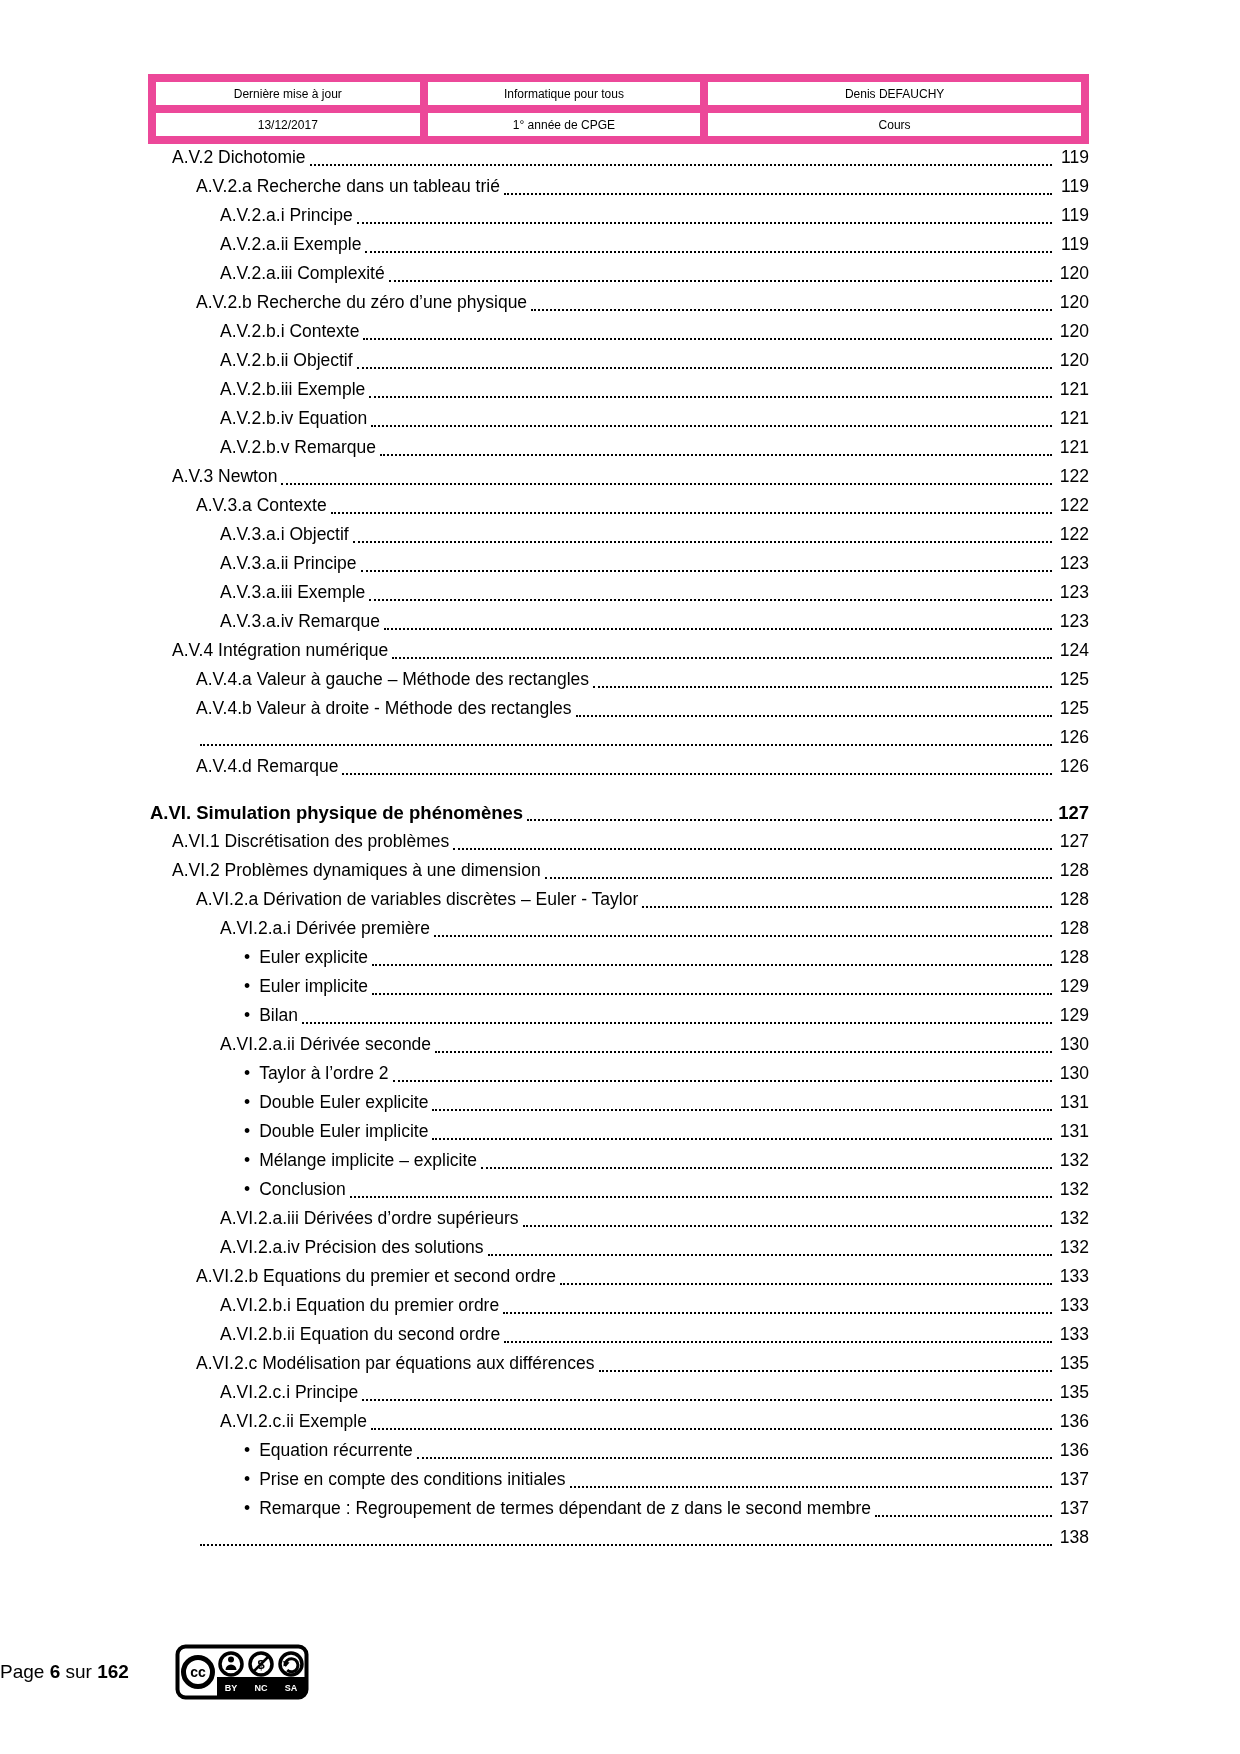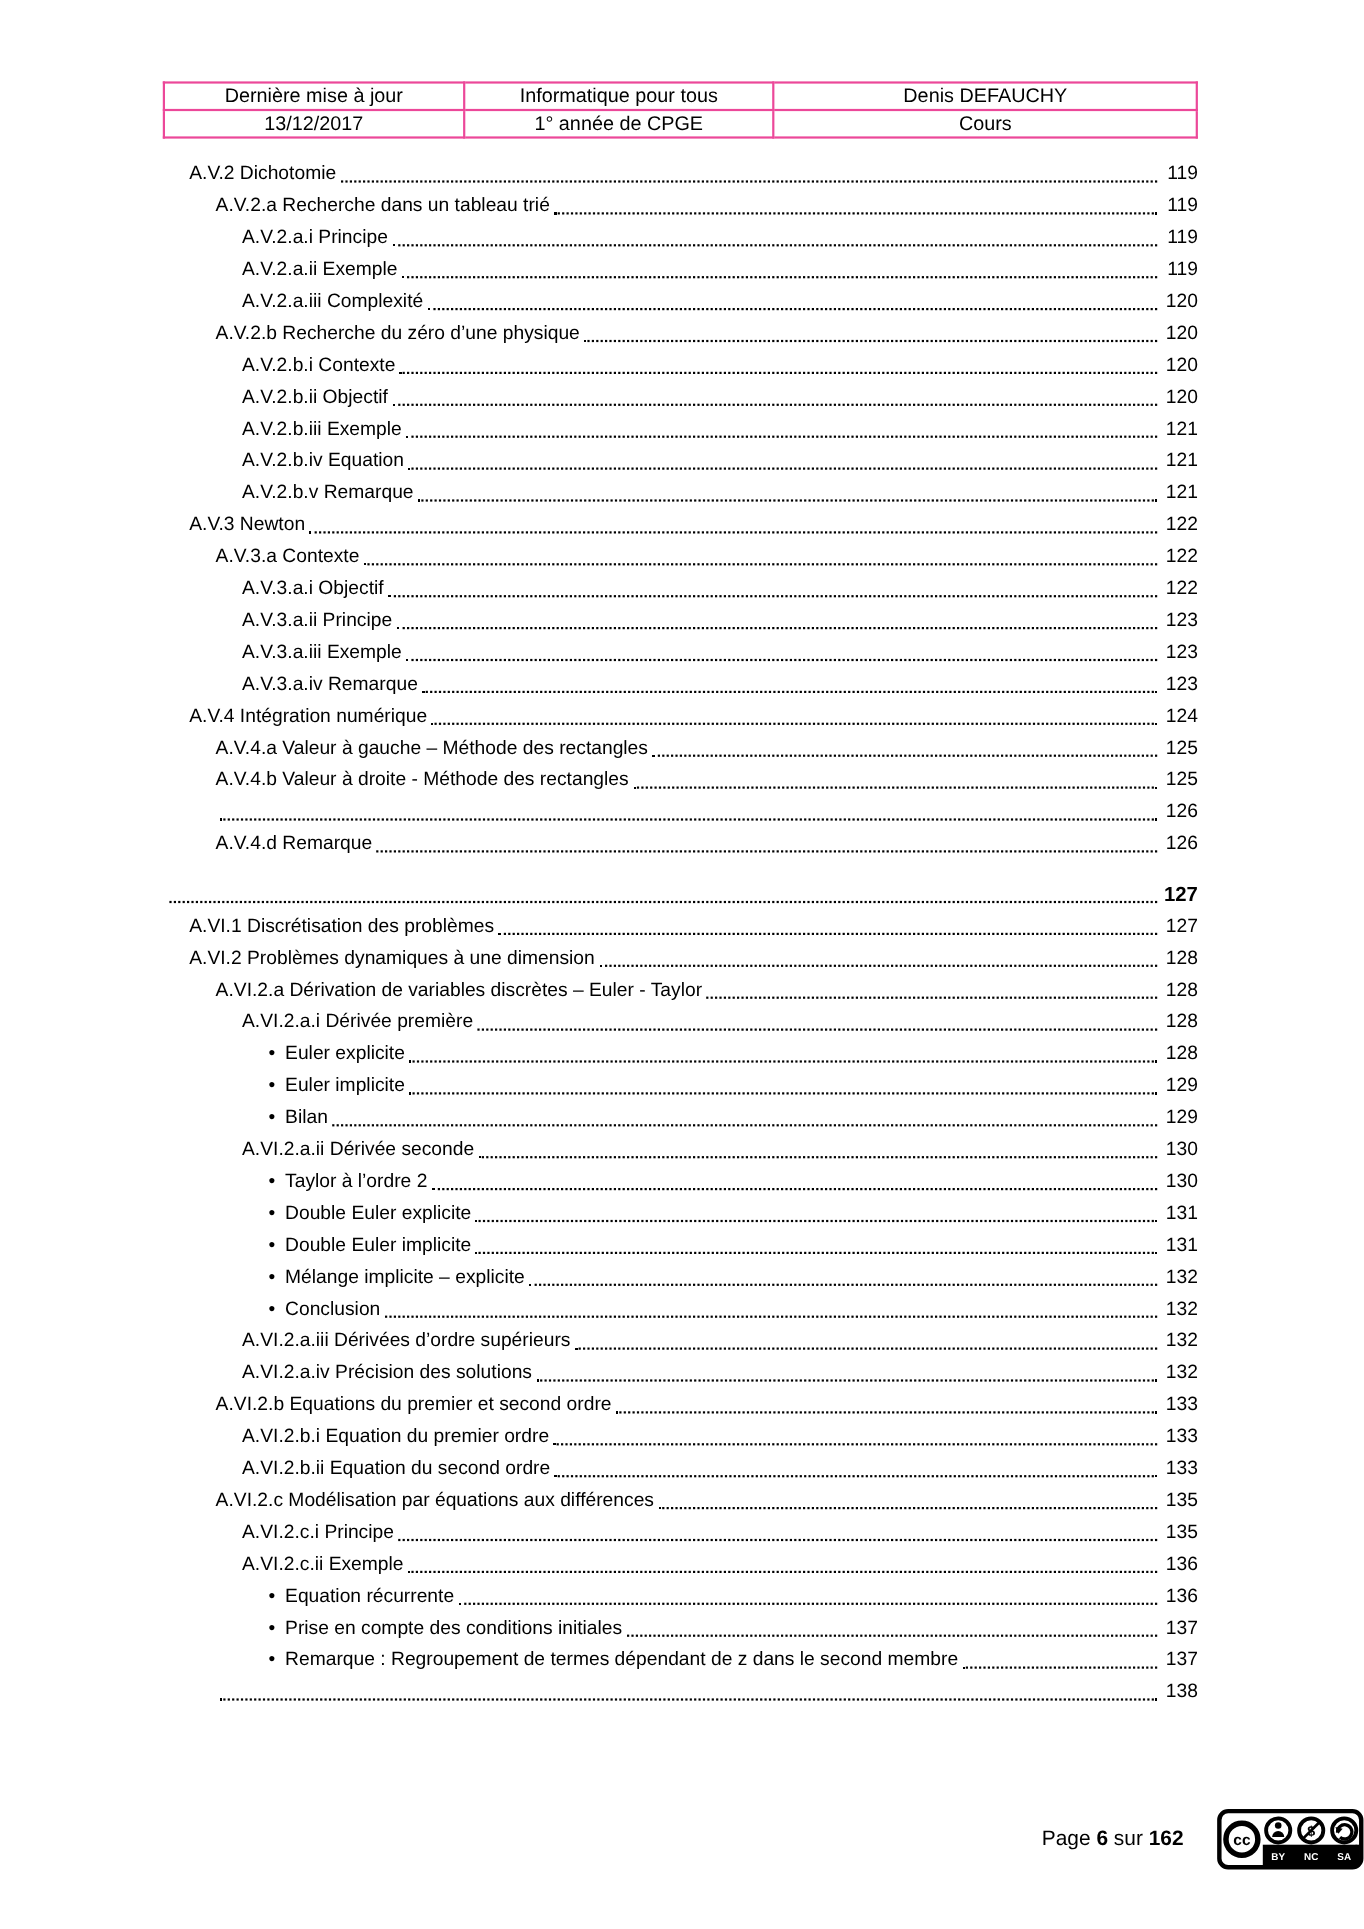--- a/index.html
+++ b/index.html
@@ -11,23 +11,23 @@
     color:#000;
     overflow:hidden;
   }
 
   
   .hdr-table {
     position:absolute; left:148px; top:74px; width:941px;
     border-collapse:collapse; table-layout:fixed;
   }
   .hdr-table td {
-    border:2px solid #ec4899;
+    border:8px solid #ec4899;
     text-align:center; vertical-align:middle;
-    font-size:18px; height:23px; padding:0;
+    font-size:12px; height:23px; padding:0;
     white-space:nowrap; overflow:hidden;
   }
   .hdr-c1 { width:29%; } .hdr-c2 { width:30%; } .hdr-c3 { width:41%; }
 
   
   .toc {
     position:absolute; left:148px; top:142px; width:941px;
   }
   .toc-row {
     display:flex; align-items:flex-end;
@@ -45,22 +45,22 @@
   .lvl1 { padding-left:24px; }
   .lvl2 { padding-left:48px; }
   .lvl3 { padding-left:72px; }
   .lvl4 { padding-left:96px; }
   .toc-row.bold { font-weight:bold; font-size:18.5px; }
   .toc-row.gap { margin-top:17px; }
 
   
   .footer {
     position:absolute; left:0; top:1644px; width:100%;
-    display:flex; justify-content:flex-end; align-items:center;
-    gap:30px;
+    display:flex; justify-content:flex-start; align-items:center;
+    gap:46px;
   }
   .page-label { font-size:19px; }
   .page-label b { font-weight:bold; }
   .cc-badge { display:block; }
 </style>
 </head>
 <body>
 
 <div class="page">
 
@@ -206,20 +206,21 @@
       <span class="page-num">126</span>
     </div>
       <div class="toc-row lvl2">
 
       <span class="label">A.V.4.d Remarque</span>
       <span class="leader"></span>
       <span class="page-num">126</span>
     </div>
       <div class="toc-row lvl0 bold gap">
 
+      <span class="label">A.VI. Simulation physique de phénomènes</span>
       <span class="leader"></span>
       <span class="page-num">127</span>
     </div>
       <div class="toc-row lvl1">
 
       <span class="label">A.VI.1 Discrétisation des problèmes</span>
       <span class="leader"></span>
       <span class="page-num">127</span>
     </div>
       <div class="toc-row lvl1">

